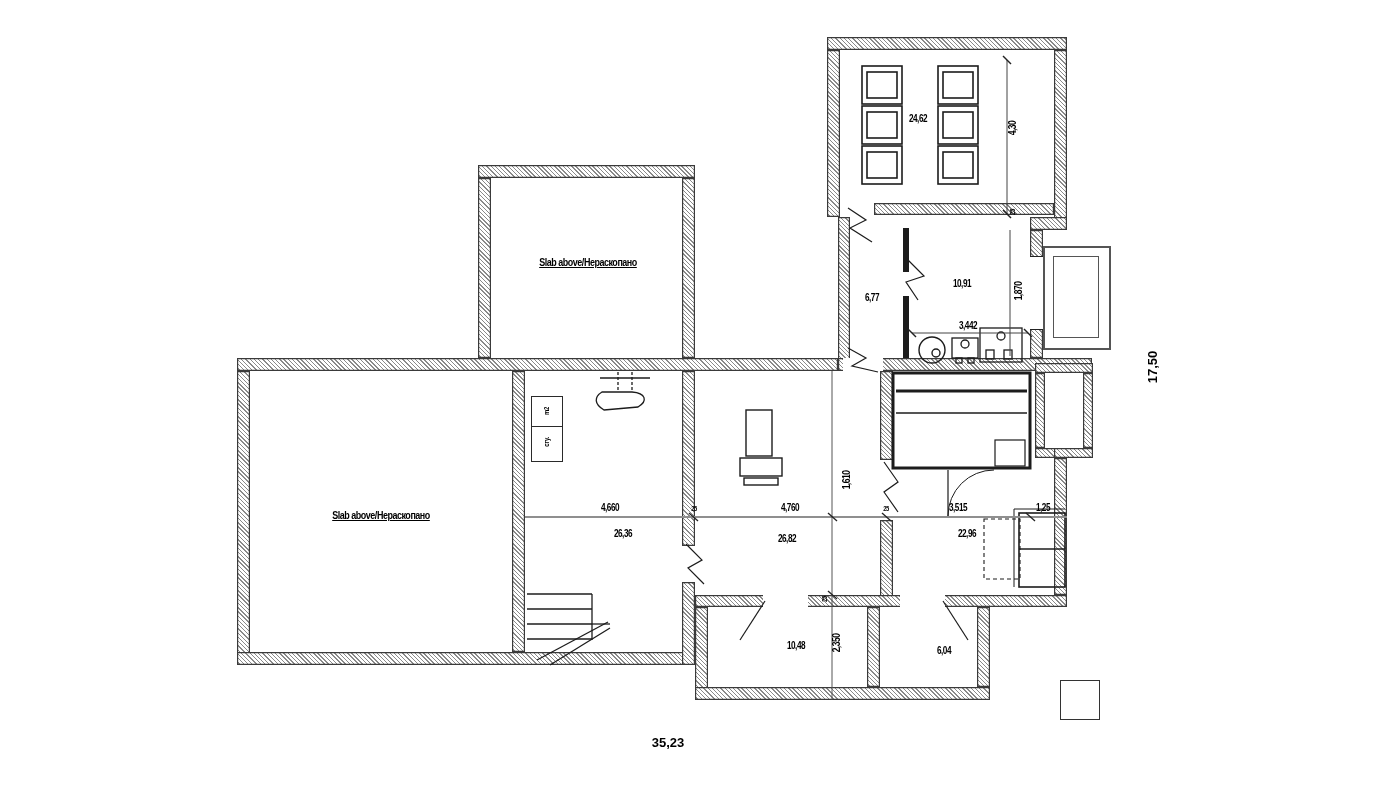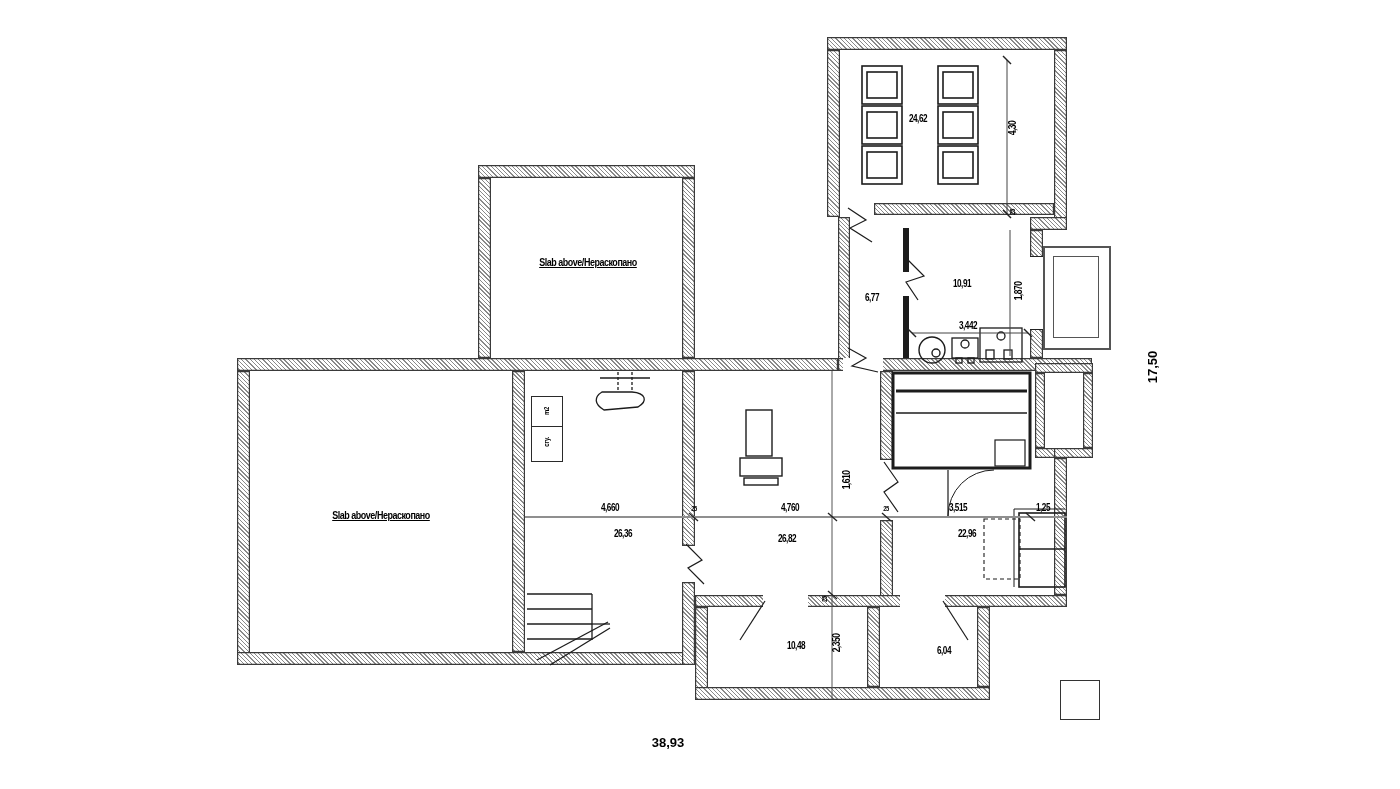--- a/index.html
+++ b/index.html
@@ -222,16 +222,16 @@
 
   <div class="lbl" style="left:958px;top:507px">3,515</div>
   <div class="lbl" style="left:1043px;top:507px">1,25</div>
   <div class="lbl" style="left:967px;top:533px">22,96</div>
 
   <div class="lbl rot tiny" style="left:824px;top:599px">25</div>
   <div class="lbl" style="left:796px;top:645px">10,48</div>
   <div class="lbl rot" style="left:836px;top:643px">2,350</div>
   <div class="lbl" style="left:944px;top:650px">6,04</div>
 
-  <div class="lbl big" style="left:668px;top:742px">38,93</div>
+  <div class="lbl big" style="left:668px;top:742px">35,23</div>
   <div class="lbl big rot" style="left:1152px;top:367px">17,50</div>
 
 </div>
 
 </body></html>

